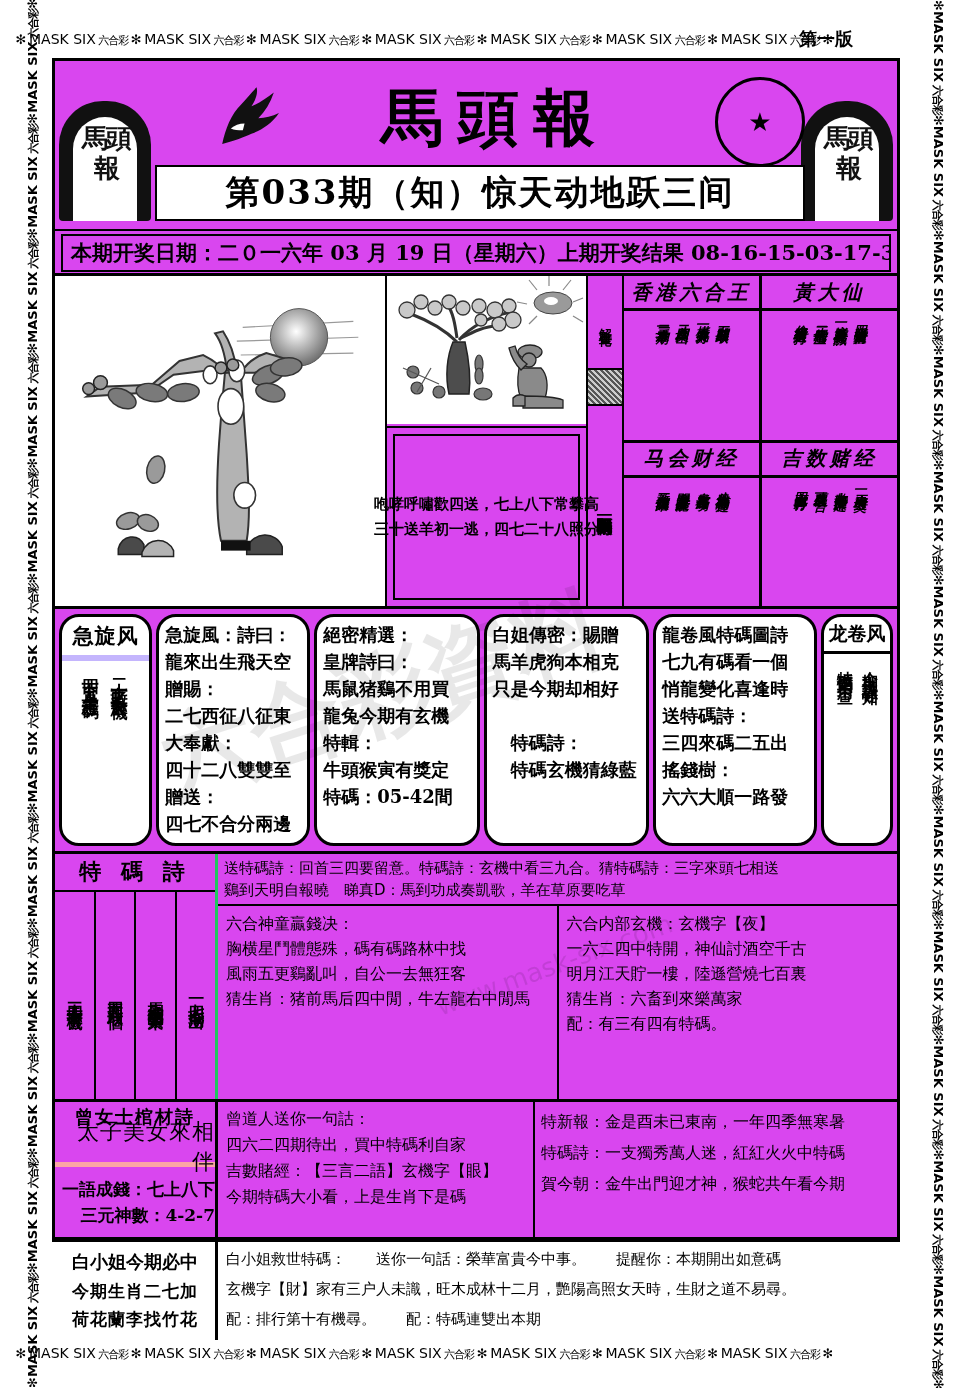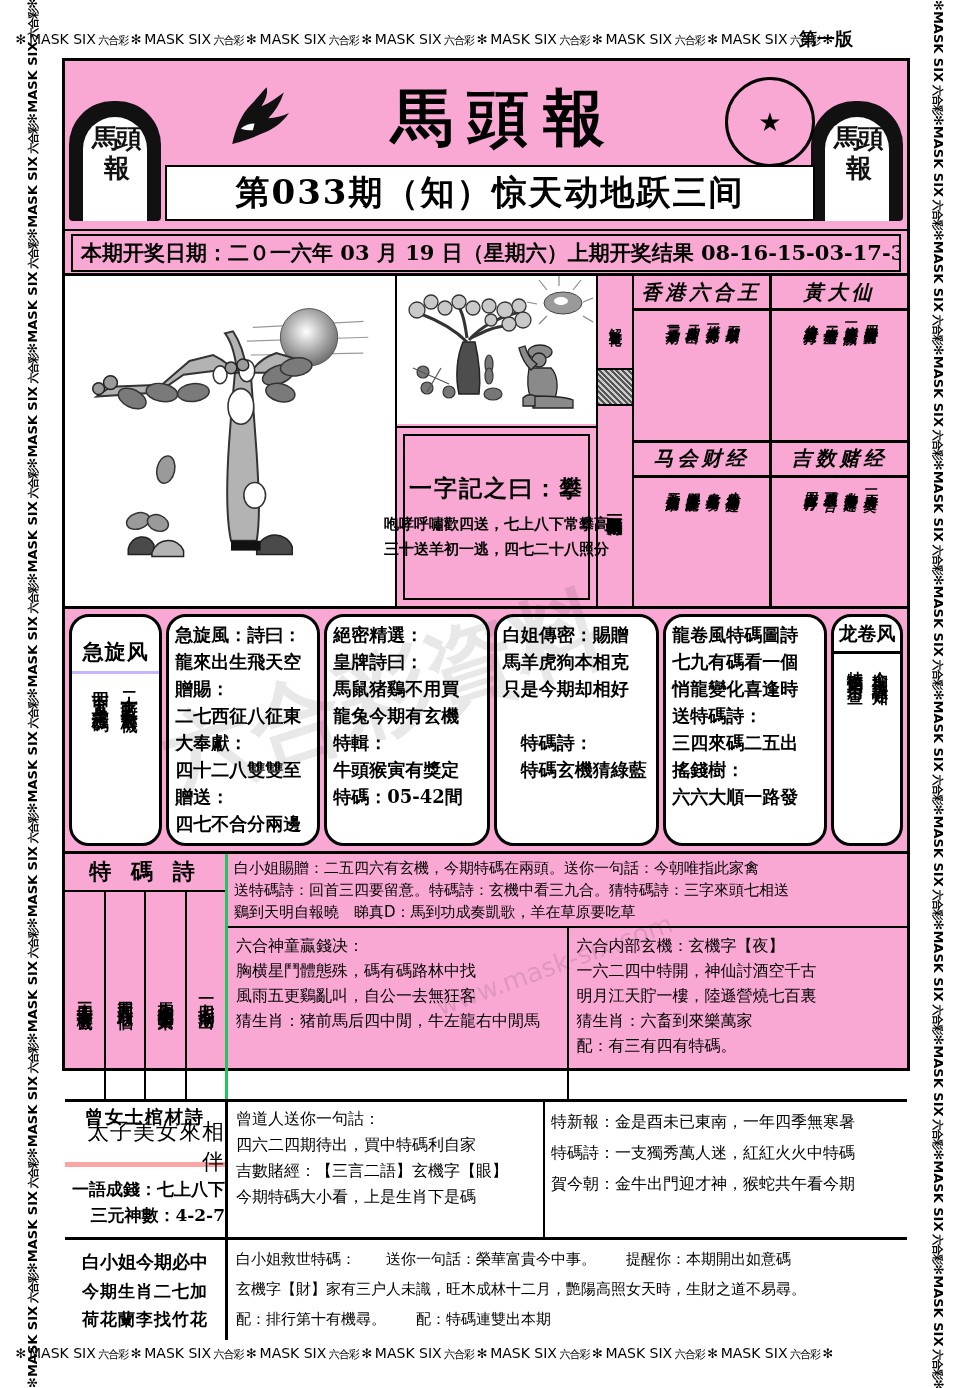--- a/index.html
+++ b/index.html
@@ -20,21 +20,21 @@
   .mk-left{left:20px;}
   .mk-right{left:925px;}
   .mk-left .inner{transform:rotate(-90deg) translate(-1388px,0);width:1388px;height:26px;}
   .mk-right .inner{transform:rotate(90deg) translate(0,-26px);width:1388px;height:26px;}
   .mk-ver .cn{font-size:11px;letter-spacing:-1px;}
 
   .edition{position:absolute;top:26px;left:781px;width:90px;height:26px;line-height:26px;
            text-align:center;font-size:18px;font-weight:bold;font-family:"DejaVu Sans",sans-serif;}
 
   
-  .frame{position:absolute;left:62px;top:58px;width:848px;height:1013px;border:3px solid #000;box-sizing:border-box;background:#f9a8d4;}
+  .frame{position:absolute;left:52px;top:58px;width:848px;height:1184px;border:3px solid #000;box-sizing:border-box;background:#d946ef;}
 
   
   .masthead{position:relative;height:168px;border-bottom:2px solid #000;}
   .horse-l,.horse-r{position:absolute;top:40px;width:92px;height:120px;}
   .horse-l{left:4px;}
   .horse-r{right:4px;}
   .banner-shape{position:absolute;left:0;top:0;width:92px;height:120px;background:#111;
       border-radius:44px 44px 4px 4px;}
   .banner-shape:after{content:"";position:absolute;left:14px;top:16px;width:64px;height:104px;background:#fff;
       border-radius:32px 32px 0 0;}
@@ -83,22 +83,22 @@
       font-family:"DejaVu Serif",serif;font-weight:bold;font-size:20px;letter-spacing:4px;}
   .oracle-body{flex:1;display:flex;flex-direction:row-reverse;justify-content:center;padding:4px 2px;}
   .oracle-body .col{writing-mode:vertical-rl;text-orientation:upright;font-family:"DejaVu Serif",serif;
       font-weight:bold;font-size:13px;letter-spacing:1px;line-height:16px;margin:0 2px;}
 
   
   .pill-row{position:relative;height:245px;border-bottom:3px solid #000;display:flex;padding:5px 4px;box-sizing:border-box;gap:4px;}
   .pill{border:3px solid #000;border-radius:20px;box-sizing:border-box;padding:4px 6px;overflow:hidden;background:#fff;}
   .pill .ln{font-family:"DejaVu Serif","Liberation Serif",serif;font-weight:bold;font-size:18px;line-height:27px;white-space:nowrap;}
   .pill.jxf-title{width:96px;display:flex;flex-direction:column;padding:0;}
-  .jxf-head{height:38px;border-bottom:3px solid #c4b5fd;display:flex;align-items:center;justify-content:center;
-      font-family:Liberation Serif, serif;font-weight:bold;font-size:21px;letter-spacing:1px;margin-top:16px;}
+  .jxf-head{height:38px;border-bottom:6px solid #c4b5fd;display:flex;align-items:center;justify-content:center;
+      font-family:Liberation Serif, serif;font-weight:bold;font-size:21px;letter-spacing:1px;}
   .jxf-body{flex:1;display:flex;flex-direction:row-reverse;justify-content:center;padding:4px 0;}
   .jxf-body .col{writing-mode:vertical-rl;text-orientation:upright;font-family:"DejaVu Serif",serif;
       font-weight:bold;font-size:17px;letter-spacing:4px;margin:0 3px;}
   .pill.p2{width:158px;}
   .pill.p3{width:170px;}
   .pill.p4{width:170px;}
   .pill.p5{width:168px;}
   .pill.lj-title{width:74px;display:flex;flex-direction:column;padding:0;}
   .lj-head{height:34px;border-bottom:3px solid #000;display:flex;align-items:center;justify-content:center;
       font-family:"DejaVu Serif",serif;font-weight:bold;font-size:19px;}
@@ -313,21 +313,20 @@
               <ellipse cx="143" cy="76" rx="12" ry="7"></ellipse>
               <circle cx="142" cy="84" r="7"></circle>
               <path d="M132 92 C130 104 130 114 134 122 L158 122 C162 110 160 98 154 92 Z"></path>
               <path d="M134 94 C128 88 124 80 122 72 L128 70 C130 78 134 84 140 88 Z"></path>
               <path d="M136 120 C148 120 166 120 176 124 L176 132 L136 132 Z"></path>
               <path d="M126 122 C130 118 134 118 138 120 L138 130 L126 130 Z"></path>
             </g>
           </svg>
         </div>
         <div class="oneword">
-          <div class="l1">一字記之曰：攀</div>
           <div class="l2">咆哮呼嘯歡四送，七上八下常攀高</div>
           <div class="l3">三十送羊初一逃，四七二十八照分</div>
         </div>
       </div>
 
       <div class="illus-jie">
         <div class="jie-top">解畫佬</div>
         <div class="jie-thumb"></div>
         <div class="jie-body">一顆太阳与明码正中特码</div>
       </div>
@@ -439,21 +438,20 @@
         <div class="tema-head">特 碼 詩</div>
         <div class="tema-body">
           <div class="col">一七四七今期出</div>
           <div class="col">馬到成功更繁榮</div>
           <div class="col">四五四六取一個</div>
           <div class="col">三十四十有玄機</div>
         </div>
       </div>
       <div class="midtext">
         <div class="mt-top">
-          <div class="ln">白小姐賜贈：二五四六有玄機，今期特碼在兩頭。送你一句話：今朝唯指此家禽</div>
           <div class="ln">送特碼詩：回首三四要留意。特碼詩：玄機中看三九合。猜特碼詩：三字來頭七相送</div>
           <div class="ln">鷄到天明自報曉　睇真D：馬到功成奏凱歌，羊在草原要吃草</div>
         </div>
         <div class="mt-cols">
           <div class="mt-col">
             <div class="ln">六合神童贏錢决：</div>
             <div class="ln">胸横星鬥體態殊，碼有碼路林中找</div>
             <div class="ln">風雨五更鷄亂叫，自公一去無狂客</div>
             <div class="ln">猜生肖：猪前馬后四中閒，牛左龍右中閒馬</div>
           </div>

